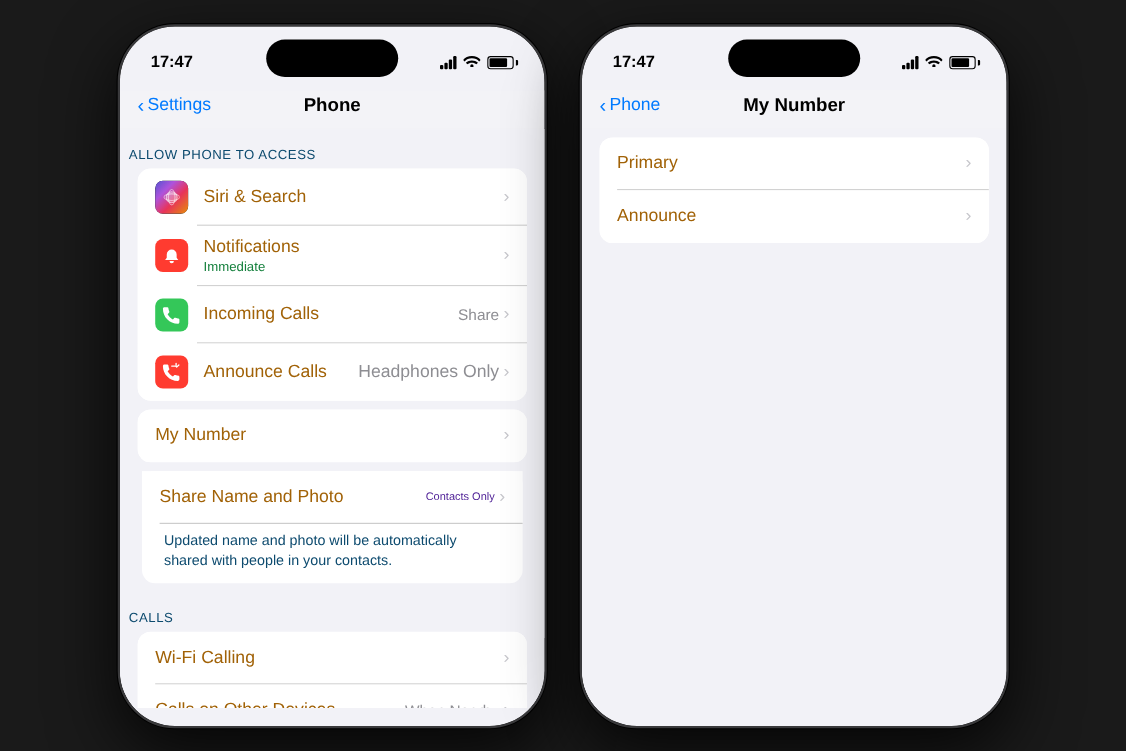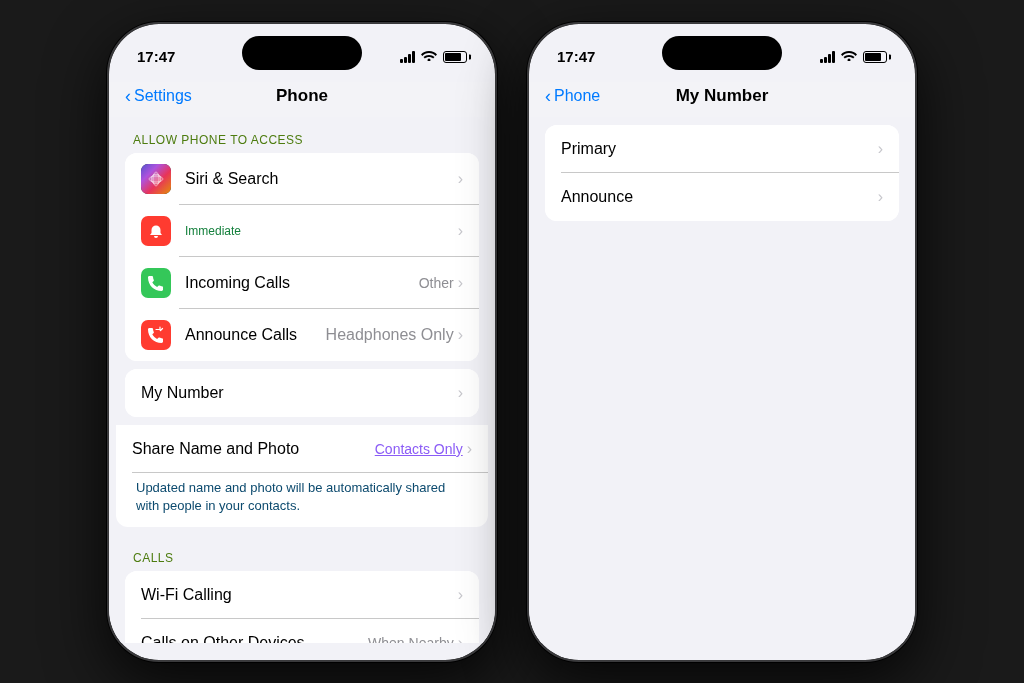--- a/index.html
+++ b/index.html
@@ -181,24 +181,24 @@
     
     .settings-content {
       overflow-y: auto;
       height: calc(100% - 110px);
       background: #f2f2f7;
     }
 
     .section-label {
       font-size: 12px;
       font-weight: 400;
-      color: #4d7c0f;
+      color: #0c4a6e;
       text-transform: uppercase;
       letter-spacing: 0.5px;
-      padding: 16px 24px 6px;
+      padding: 16px 8px 6px;
     }
 
     .settings-group {
       background: #fff;
       margin: 0 16px 8px;
       border-radius: 12px;
       overflow: hidden;
     }
 
     .settings-row {
@@ -235,21 +235,21 @@
       width: 20px;
       height: 20px;
     }
 
     .row-content {
       flex: 1;
     }
 
     .row-title {
       font-size: 16px;
-      color: #000000;
+      color: #a16207;
     }
 
     .row-subtitle {
       font-size: 12px;
       color: #15803d;
       margin-top: 1px;
     }
 
     .row-right {
       display: flex;
@@ -260,21 +260,21 @@
     }
 
     .row-chevron {
       color: #c7c7cc;
       font-size: 16px;
       font-weight: 500;
     }
 
     .standalone-group {
       background: #fff;
-      margin: 8px 7px;
+      margin: 8px 20px;
       border-radius: 12px;
     }
 
     .share-description {
       font-size: 13px;
       color: #0c4a6e;
       padding: 6px 20px 12px;
       line-height: 1.4;
     }
 
@@ -363,38 +363,39 @@
             </div>
           </div>
 
           <div class="settings-row">
             <div class="row-icon" style="background:#ff3b30;">
               <svg viewBox="0 0 20 20" fill="white" width="18" height="18">
                 <path d="M16 14H4l1.5-2V9a4.5 4.5 0 019 0v3L16 14zm-6 3a2 2 0 002-2H8a2 2 0 002 2z"></path>
               </svg>
             </div>
             <div class="row-content">
+              <div class="row-title">Notifications</div>
               <div class="row-subtitle">Immediate</div>
             </div>
             <div class="row-right">
               <span class="row-chevron">›</span>
             </div>
           </div>
 
           <div class="settings-row">
             <div class="row-icon" style="background:#34c759;">
               <svg viewBox="0 0 20 20" fill="white" width="18" height="18">
                 <path d="M16.5 13.4c-1.1-.1-2.2-.4-3.1-.8-.3-.1-.6-.1-.9.1l-1.4 1.4c-2-1.1-3.7-2.8-4.8-4.8l1.4-1.4c.2-.2.3-.6.1-.9-.4-.9-.7-2-.8-3.1C7 3.4 6.4 3 5.7 3H3.4C2.6 3 2 3.6 2 4.4 2 12 8 18 15.6 18c.8 0 1.4-.6 1.4-1.4v-2.2c0-.7-.4-1.3-1.1-1.4z"></path>
               </svg>
             </div>
             <div class="row-content">
               <div class="row-title">Incoming Calls</div>
             </div>
             <div class="row-right">
-              <span style="font-size:14px;color:#8e8e93;">Other</span>
+              <span style="font-size:14px;color:#8e8e93;">Share</span>
               <span class="row-chevron">›</span>
             </div>
           </div>
 
           <div class="settings-row">
             <div class="row-icon" style="background:#ff3b30;">
               <svg viewBox="0 0 20 20" fill="white" width="18" height="18">
                 <path d="M16.5 13.4c-1.1-.1-2.2-.4-3.1-.8-.3-.1-.6-.1-.9.1l-1.4 1.4c-2-1.1-3.7-2.8-4.8-4.8l1.4-1.4c.2-.2.3-.6.1-.9-.4-.9-.7-2-.8-3.1C7 3.4 6.4 3 5.7 3H3.4C2.6 3 2 3.6 2 4.4 2 12 8 18 15.6 18c.8 0 1.4-.6 1.4-1.4v-2.2c0-.7-.4-1.3-1.1-1.4z"></path>
                 <path d="M14 2v3M16.5 3.5l-2 2M13 4.5H10" stroke="white" stroke-width="1.2" stroke-linecap="round"></path>
               </svg>
@@ -419,21 +420,21 @@
             </div>
           </div>
         </div>
 
         <div class="standalone-group">
           <div class="settings-row no-icon">
             <div class="row-content">
               <div class="row-title">Share Name and Photo</div>
             </div>
             <div class="row-right">
-              <span style="font-size:14px;color:#8b5cf6;text-decoration:underline;">Contacts Only</span>
+              <span style="font-size:10px;color:#4c1d95;">Contacts Only</span>
               <span class="row-chevron">›</span>
             </div>
           </div>
           <div class="share-description">Updated name and photo will be automatically shared with people in your contacts.</div>
         </div>
 
         <div class="section-label">CALLS</div>
         <div class="settings-group">
           <div class="settings-row no-icon">
             <div class="row-content">

